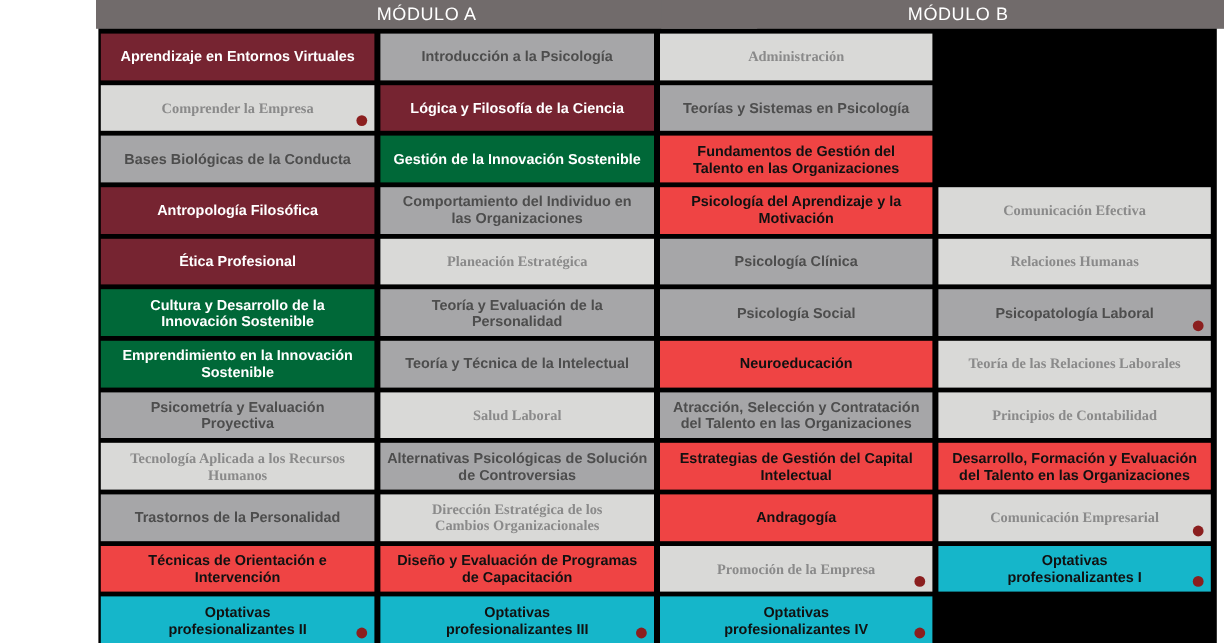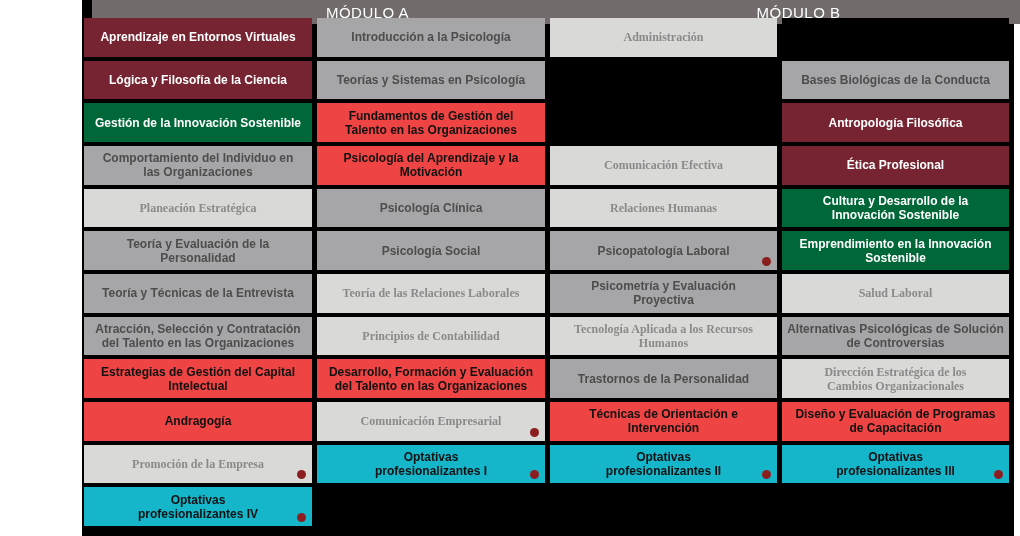--- a/index.html
+++ b/index.html
@@ -1,58 +1,62 @@
 <!DOCTYPE html>
 <html><head>
 <meta charset="utf-8">
 <style>
   html, body { margin: 0; padding: 0; background: #ffffff; }
   body { width: 1020px; height: 536px; position: relative; overflow: hidden;
          font-family: "Liberation Sans", "DejaVu Sans", sans-serif; }
   .panel { position: absolute; left: 82px; top: 0; width: 932px; height: 536px; background: #000; }
   .hdr { position: absolute; top: 0; height: 24px; background: #716b6b; color: #ffffff;
          font-size: 15px; letter-spacing: 0.5px; display: flex; align-items: center; justify-content: center; }
-  .grid { position: absolute; left: 84px; top: 18px; width: 928px; height: 508px;
+  .grid { position: absolute; left: 84px; top: 28px; width: 928px; height: 508px;
           display: grid; grid-template-columns: 228px 228px 227px 227px; column-gap: 5px;
           grid-template-rows: repeat(12, 1fr); row-gap: 4px; }
   .cell { position: relative; display: flex; align-items: center; justify-content: center; text-align: center;
           font-size: 12px; font-weight: bold; line-height: 14px; padding: 0 4px; box-sizing: border-box; }
   .maroon { background: #762431; color: #ffffff; }
   .green  { background: #006838; color: #ffffff; }
   .light  { background: #d9d9d7; color: #8a8a8a; font-family: Liberation Serif, serif; }
   .mid    { background: #a6a6a8; color: #4d4d4d; }
   .dark   { background: #ef4444; color: #111111; }
   .cyan   { background: #15b6ca; color: #111111; }
   .empty  { background: #000000; }
   .dot { position: absolute; right: 6px; bottom: 4px; width: 9px; height: 9px; border-radius: 50%; background: #8b1f1f; }
   .cell .lbl { white-space: pre-line; }
 </style>
 </head>
 <body>
 
 <div class="panel"></div>
 
-<div class="hdr" style="left:92px; width:551px;">
+<div class="hdr" style="left:80px; width:551px;">
   <span>MÓDULO A</span>
 </div>
 <div class="hdr" style="left:551px; width:461px;padding-left:17px;">
   <span>MÓDULO B</span>
 </div>
 
 <div class="grid" id="grid">
     <div class="cell maroon">
       <span class="lbl">Aprendizaje en Entornos Virtuales</span>
     </div>
     <div class="cell mid">
       <span class="lbl">Introducción a la Psicología</span>
     </div>
     <div class="cell light">
       <span class="lbl">Administración</span>
     </div>
     <div class="cell empty"></div>
+    <div class="cell light">
+      <span class="lbl">Comprender la Empresa</span>
+      <span class="dot"></span>
+    </div>
     <div class="cell maroon">
       <span class="lbl">Lógica y Filosofía de la Ciencia</span>
     </div>
     <div class="cell mid">
       <span class="lbl">Teorías y Sistemas en Psicología</span>
     </div>
     <div class="cell empty"></div>
     <div class="cell mid">
       <span class="lbl">Bases Biológicas de la Conducta</span>
     </div>
@@ -103,21 +107,24 @@
     </div>
     <div class="cell mid">
       <span class="lbl">Psicopatología Laboral</span>
       <span class="dot"></span>
     </div>
     <div class="cell green">
       <span class="lbl">Emprendimiento en la Innovación
 Sostenible</span>
     </div>
     <div class="cell mid">
-      <span class="lbl">Teoría y Técnicas de la Entrevista</span>
+      <span class="lbl">Teoría y Técnica de la Intelectual</span>
+    </div>
+    <div class="cell dark">
+      <span class="lbl">Neuroeducación</span>
     </div>
     <div class="cell light">
       <span class="lbl">Teoría de las Relaciones Laborales</span>
     </div>
     <div class="cell mid">
       <span class="lbl">Psicometría y Evaluación
 Proyectiva</span>
     </div>
     <div class="cell light">
       <span class="lbl">Salud Laboral</span>

